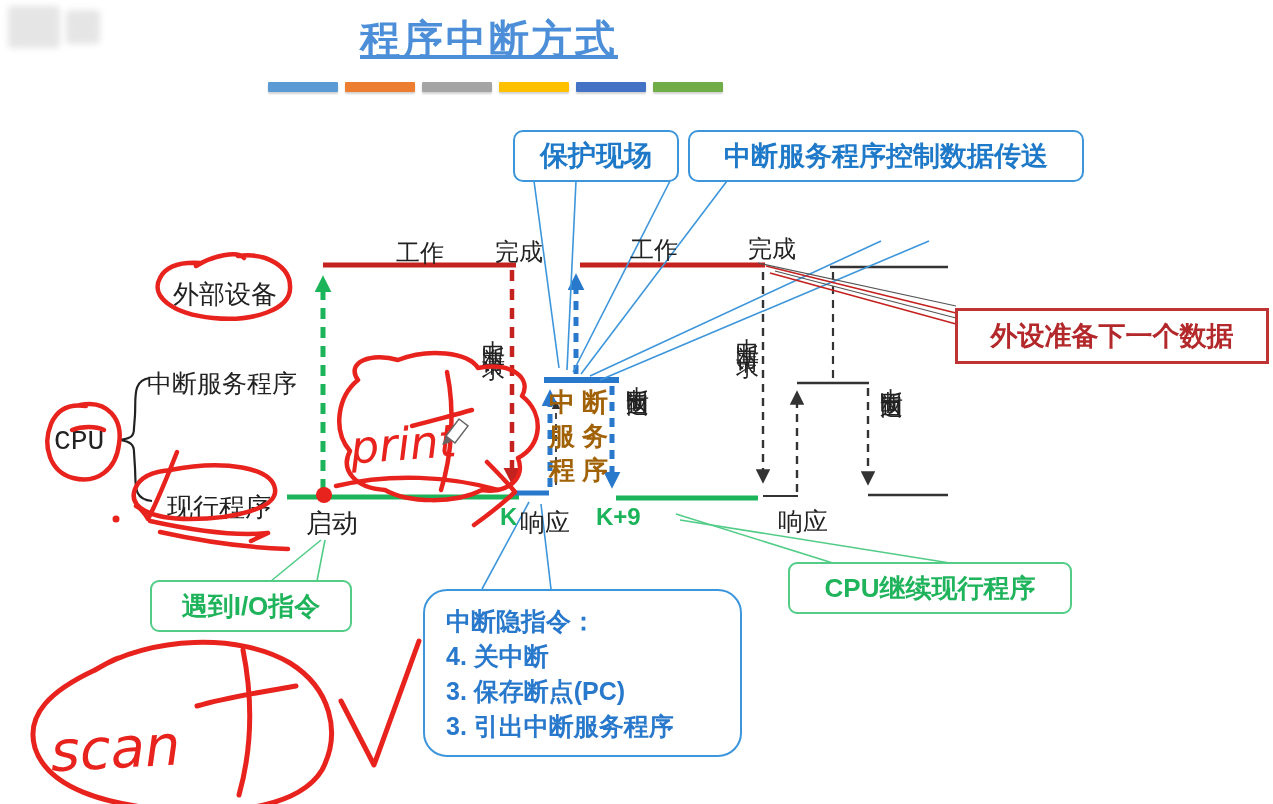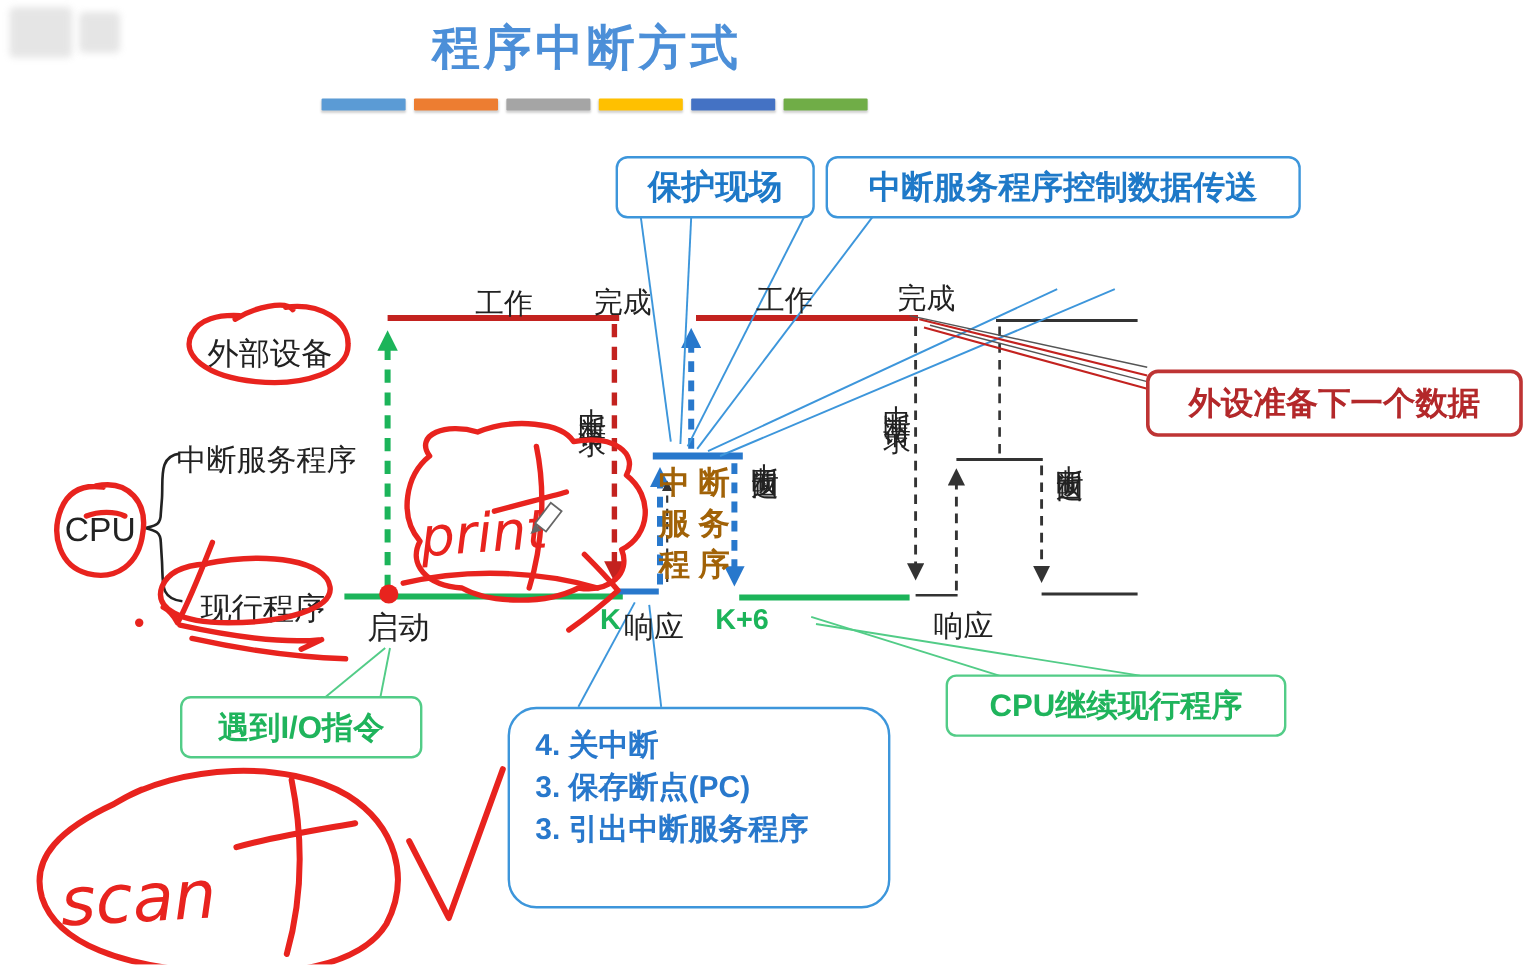--- a/index.html
+++ b/index.html
@@ -1,31 +1,31 @@
 <!DOCTYPE html>
 <html><head>
 <meta charset="utf-8">
 <style>
   html,body{margin:0;padding:0;background:#fff;}
   #stage{position:relative;width:1273px;height:804px;background:#ffffff;overflow:hidden;
          font-family:"Liberation Sans",sans-serif;}
   .abs{position:absolute;}
-  .serif{font-family:Liberation Sans, sans-serif;color:#222;}
+  .serif{font-family:Liberation Mono, monospace;color:#222;}
   .vtext{writing-mode:vertical-rl;text-orientation:upright;font-family:"Liberation Serif",serif;color:#222;}
   #title{left:360px;top:12px;width:310px;font-family:"Liberation Serif",serif;font-weight:bold;
-         font-size:40px;letter-spacing:3px;color:#4C8FD8;}
+         font-size:40px;letter-spacing:3px;color:#4C8FD8;text-decoration:underline;}
   .bar{position:absolute;top:82px;height:10px;width:70px;border-radius:1px;box-shadow:0 2px 2px rgba(0,0,0,.18);}
   .callout{position:absolute;display:flex;align-items:center;justify-content:center;
            background:#fff;border:2.5px solid #3D96DB;border-radius:10px;
            color:#1E79C8;font-weight:bold;text-align:center;}
   .greenbox{position:absolute;display:flex;align-items:center;justify-content:center;
             background:#fff;border:2px solid #52CC87;border-radius:9px;
             color:#1FB45C;font-weight:bold;}
   #redbox{position:absolute;display:flex;align-items:center;justify-content:center;
-          background:#fff;border:3px solid #BE3434;border-radius:10px;
+          background:#fff;border:3px solid #BE3434;border-radius:0;
           color:#B3282A;font-weight:bold;font-size:27px;}
   #impliedbox{position:absolute;left:423px;top:589px;width:319px;height:168px;background:#fff;
               border:2.5px solid #3D96DB;border-radius:24px;color:#2878CC;font-weight:bold;
               font-size:25px;line-height:35px;padding:13px 0 0 21px;box-sizing:border-box;}
   #isrblue{left:549px;top:386px;width:66px;color:#a16207;font-weight:bold;font-size:26px;
            line-height:34px;text-align:center;letter-spacing:7px;font-family:"Liberation Serif",serif;}
   .wm{position:absolute;background:#9a9a9a;opacity:.25;filter:blur(3px);border-radius:4px;}
   svg{position:absolute;left:0;top:0;pointer-events:none;}
   .z1{z-index:1}.z2{z-index:2}.z3{z-index:3}
 </style>
@@ -135,30 +135,31 @@
   </div>
 
   <div class="abs z2 serif" style="left:173px;top:277px;font-size:26px">外部设备</div>
   <div class="abs z2 serif" style="left:147px;top:367px;font-size:25px">中断服务程序</div>
   <div class="abs z2 serif" style="left:54px;top:426px;font-size:28px">CPU</div>
   <div class="abs z2 serif" style="left:167px;top:490px;font-size:26px">现行程序</div>
 
   <div class="abs z2 serif" style="left:306px;top:506px;font-size:26px">启动</div>
   <div class="abs z2" style="left:500px;top:503px;font-size:24px;font-weight:bold;color:#1CB45A">K</div>
   <div class="abs z2 serif" style="left:520px;top:506px;font-size:25px">响应</div>
-  <div class="abs z2" style="left:596px;top:503px;font-size:24px;font-weight:bold;color:#1CB45A">K+6</div>
+  <div class="abs z2" style="left:596px;top:503px;font-size:24px;font-weight:bold;color:#1CB45A">K+9</div>
   <div class="abs z2 serif" style="left:778px;top:505px;font-size:25px">响应</div>
 
   <div class="callout z2" style="left:513px;top:130px;width:162px;height:48px;font-size:28px">保护现场</div>
   <div class="callout z2" style="left:688px;top:130px;width:392px;height:48px;font-size:27px">中断服务程序控制数据传送</div>
   <div id="redbox" class="z2" style="left:955px;top:308px;width:308px;height:50px">外设准备下一个数据</div>
   <div class="greenbox z2" style="left:788px;top:562px;width:280px;height:48px;font-size:26px">CPU继续现行程序</div>
   <div class="greenbox z2" style="left:150px;top:580px;width:198px;height:48px;font-size:26px">遇到I/O指令</div>
 
   <div id="impliedbox" class="z2">
+    <div>中断隐指令：</div>
     <div>4. 关中断</div>
     <div>3. 保存断点(PC)</div>
     <div>3. 引出中断服务程序</div>
   </div>
 
   <svg class="z3" width="1273" height="804" viewBox="0 0 1273 804">
     <g fill="none" stroke="#E8231E" stroke-width="4.5" stroke-linecap="round" stroke-linejoin="round">
 
       <path d="M196,266 C212,256 238,250 244,258 M238,256 C268,252 290,268 290,286 C292,310 252,322 213,318 C172,314 150,296 160,278 C166,266 182,262 200,263"></path>
 

